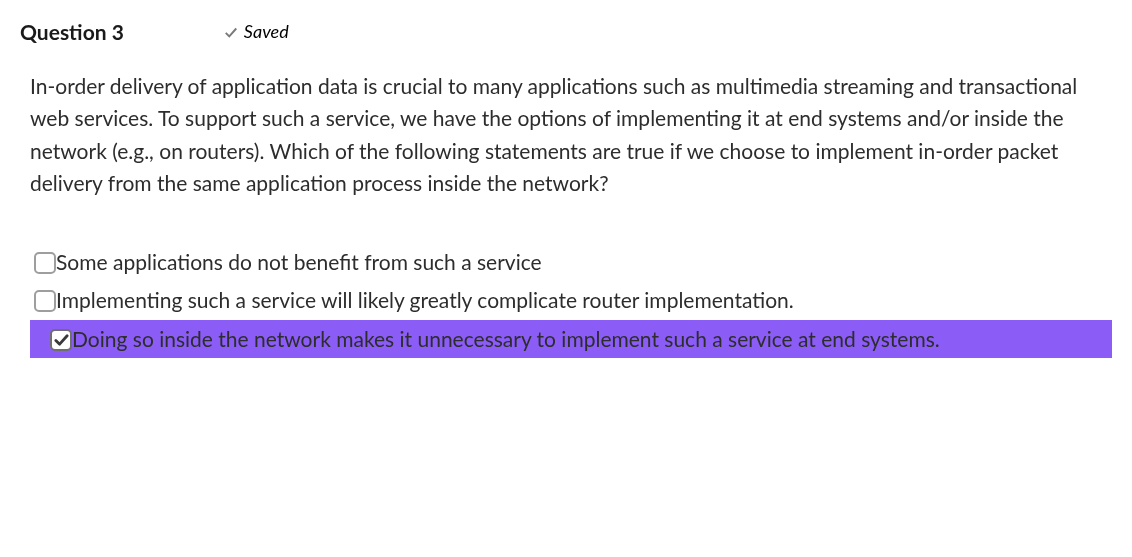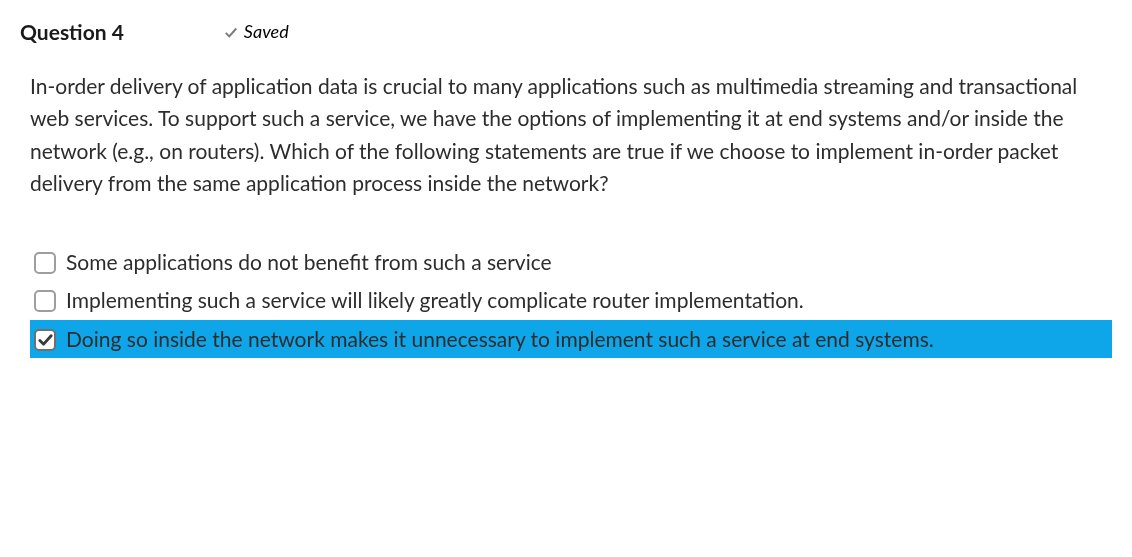--- a/index.html
+++ b/index.html
@@ -55,27 +55,28 @@
       color: #2d2d2d;
       margin-bottom: 43px;
       font-weight: 400;
     }
     .options {
       padding-left: 10px;
     }
     .option-row {
       display: flex;
       align-items: flex-start;
-      gap: 10px;
+      gap: 0;
       padding: 4px 0 4px 0;
       font-size: 21px;
       line-height: 1.45;
     }
     .option-row.highlighted {
-      background: #0ea5e9;
+      background: #8b5cf6;
+      padding-left: 16px;
     }
     .checkbox {
       flex: 0 0 auto;
       width: 22px;
       height: 22px;
       border: 2px solid #9e9e9e;
       border-radius: 5px;
       background: #ffffff;
       margin-top: 5px;
       margin-left: 4px;
@@ -103,21 +104,21 @@
     .option-text {
       flex: 1;
       padding-right: 30px;
       color: #2d2d2d;
     }
   </style>
 </head>
 <body>
 
 <div class="question-header">
-  <span class="question-title">Question 4</span>
+  <span class="question-title">Question 3</span>
   <span class="saved-indicator">
     <span class="check">
       <svg viewBox="0 0 16 16">
           <polyline points="2,9 6,13 14,4"></polyline>
         </svg>
     </span>
     <span>Saved</span>
   </span>
 </div>
 

